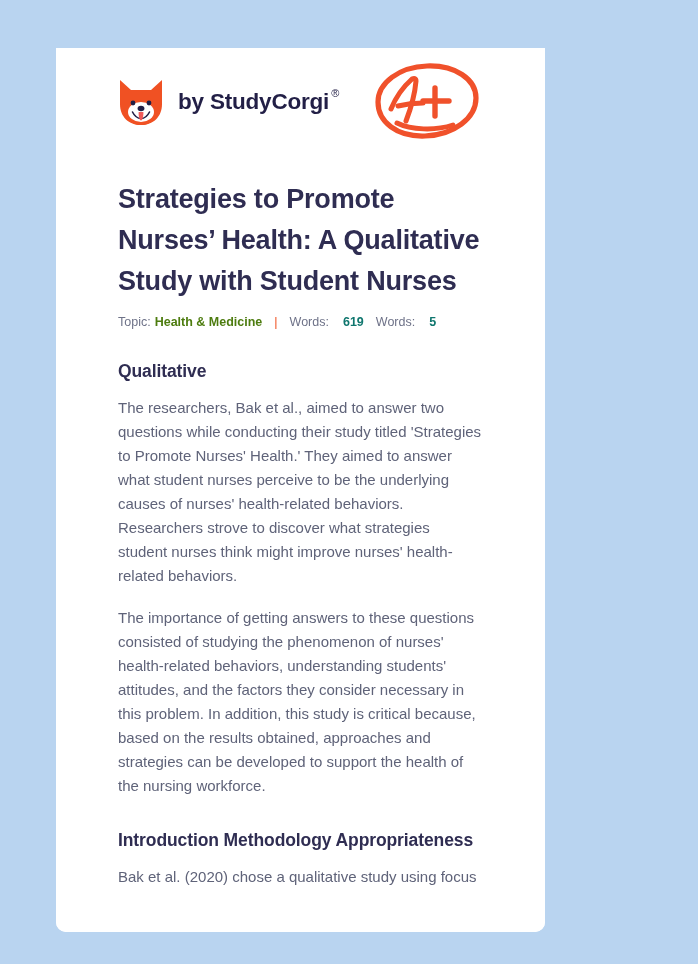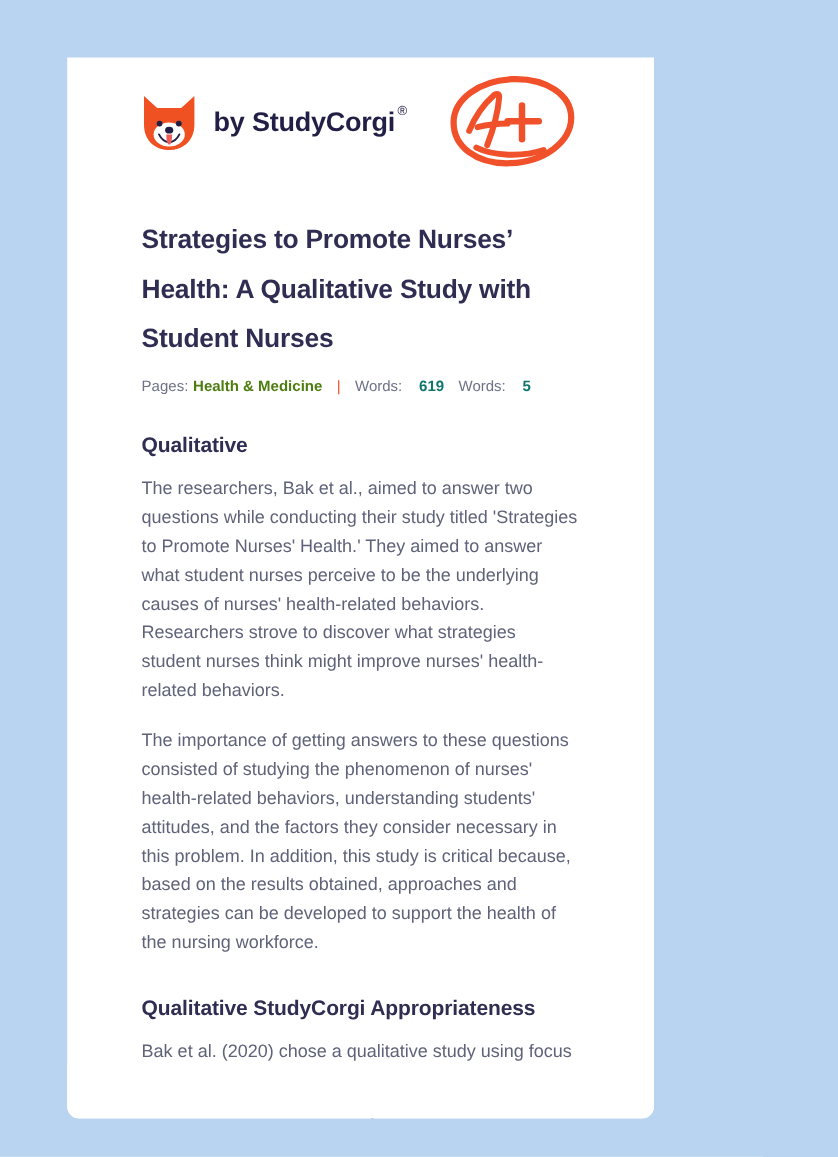--- a/index.html
+++ b/index.html
@@ -64,21 +64,21 @@
   }
   .aplus-mark {
     width: 108px;
     height: 86px;
     display: block;
     margin-right: 2px;
   }
 
   
   .doc-title {
-    font-size: 22px;
+    font-size: 27px;
     line-height: 41px;
     font-weight: bold;
     color: #2f2d52;
     margin: 27px 0 0 0;
     letter-spacing: -0.2px;
   }
 
   
   .meta-row {
     margin-top: 13px;
@@ -160,31 +160,31 @@
         <path d="M25 47 C33 45 42 44 50 44" fill="none" stroke="#f0512b" stroke-width="5" stroke-linecap="round"></path>
         <path d="M62 29 L62 57" fill="none" stroke="#f0512b" stroke-width="5.4" stroke-linecap="round"></path>
         <path d="M50 42 L76 42" fill="none" stroke="#f0512b" stroke-width="5.4" stroke-linecap="round"></path>
         <path d="M24 64 C38 71 62 72 80 66" fill="none" stroke="#f0512b" stroke-width="5" stroke-linecap="round"></path>
       </svg>
     </div>
 
     <h1 class="doc-title">Strategies to Promote Nurses’ Health: A Qualitative Study with Student Nurses</h1>
 
     <div class="meta-row">
-      <span class="meta-label">Pages:</span>
+      <span class="meta-label">Topic:</span>
       <span class="meta-strong">Health &amp; Medicine</span>
       <span class="meta-sep">|</span>
       <span class="meta-words">Words:</span>
       <span class="meta-num">619</span>
       <span class="meta-pages">Words:</span>
       <span class="meta-num">5</span>
     </div>
 
     <h2 class="section-head">Qualitative</h2>
     <p class="body-par">The researchers, Bak et al., aimed to answer two questions while conducting their study titled 'Strategies to Promote Nurses' Health.' They aimed to answer what student nurses perceive to be the underlying causes of nurses' health-related behaviors. Researchers strove to discover what strategies student nurses think might improve nurses' health-related behaviors.</p>
     <p class="body-par">The importance of getting answers to these questions consisted of studying the phenomenon of nurses' health-related behaviors, understanding students' attitudes, and the factors they consider necessary in this problem. In addition, this study is critical because, based on the results obtained, approaches and strategies can be developed to support the health of the nursing workforce.</p>
 
-    <h2 class="section-head">Qualitative StudyCorgi Appropriateness</h2>
+    <h2 class="section-head">Introduction Methodology Appropriateness</h2>
     <p class="body-par">Bak et al. (2020) chose a qualitative study using focus groups for their scientific work. Pre-registration student nurses in a Scottish university were involved as participants. Preference was given to second and third-year students with more clinical experience and knowledge. This method of conducting research work can be considered appropriate to answer the research question since it is based on student feedback (Adler et al.,</p>
 
   </div>
   <div class="fade-tail"></div>
 </div>
 
 </body></html>

